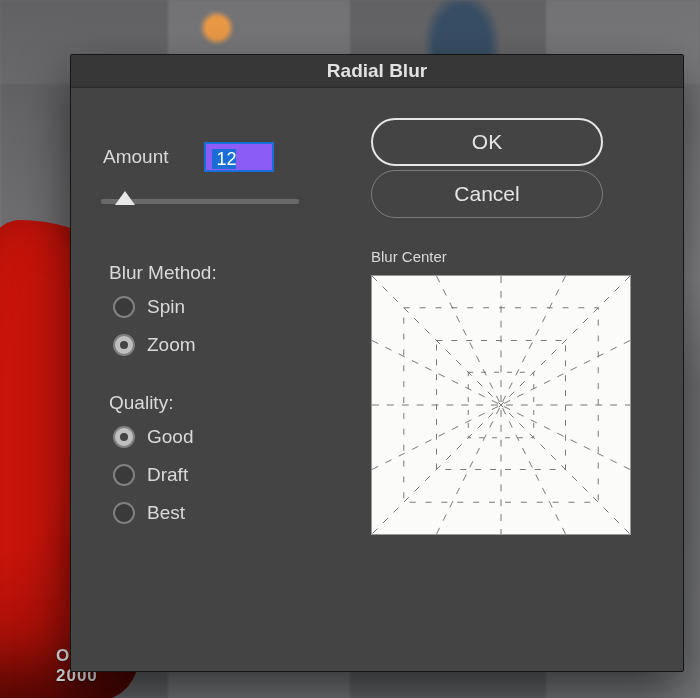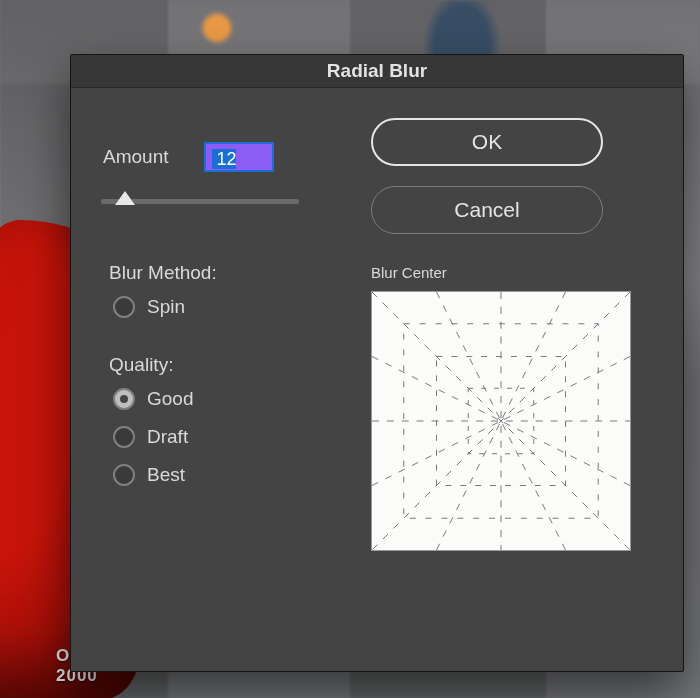--- a/index.html
+++ b/index.html
@@ -186,21 +186,21 @@
       display: flex;
       align-items: center;
       justify-content: center;
       cursor: pointer;
       border: 1.5px solid #7d7d7d;
       margin-left: 24px;
     }
     .btn.primary {
       border: 2px solid #e6e6e6;
     }
-    .btn + .btn { margin-top: 20px; }
+    .btn + .btn { margin-top: 4px; }
     .blur-center-label {
       font-size: 15px;
       margin-top: 30px;
       margin-left: 24px;
       margin-bottom: 10px;
     }
     .blur-center {
       width: 260px;
       height: 260px;
       background: #fbfbfa;
@@ -236,20 +236,26 @@
         <div class="slider-track"></div>
         <div class="slider-thumb" id="slider-thumb" style="left: 23.76px;"></div>
       </div>
 
       <div class="section-blur">
         <div class="section-label">Blur Method:</div>
         <div id="blur-method-options">
             <div class="radio-row">
               <div class="radio-outer"></div>
               <span class="radio-label">Spin</span>
+            </div>
+            <div class="radio-row">
+              <div class="radio-outer checked">
+                <div class="radio-inner"></div>
+              </div>
+              <span class="radio-label">Zoom</span>
             </div>
           </div>
       </div>
 
       <div class="section-quality">
         <div class="section-label">Quality:</div>
         <div id="quality-options">
             <div class="radio-row">
               <div class="radio-outer checked">
                 <div class="radio-inner"></div>

